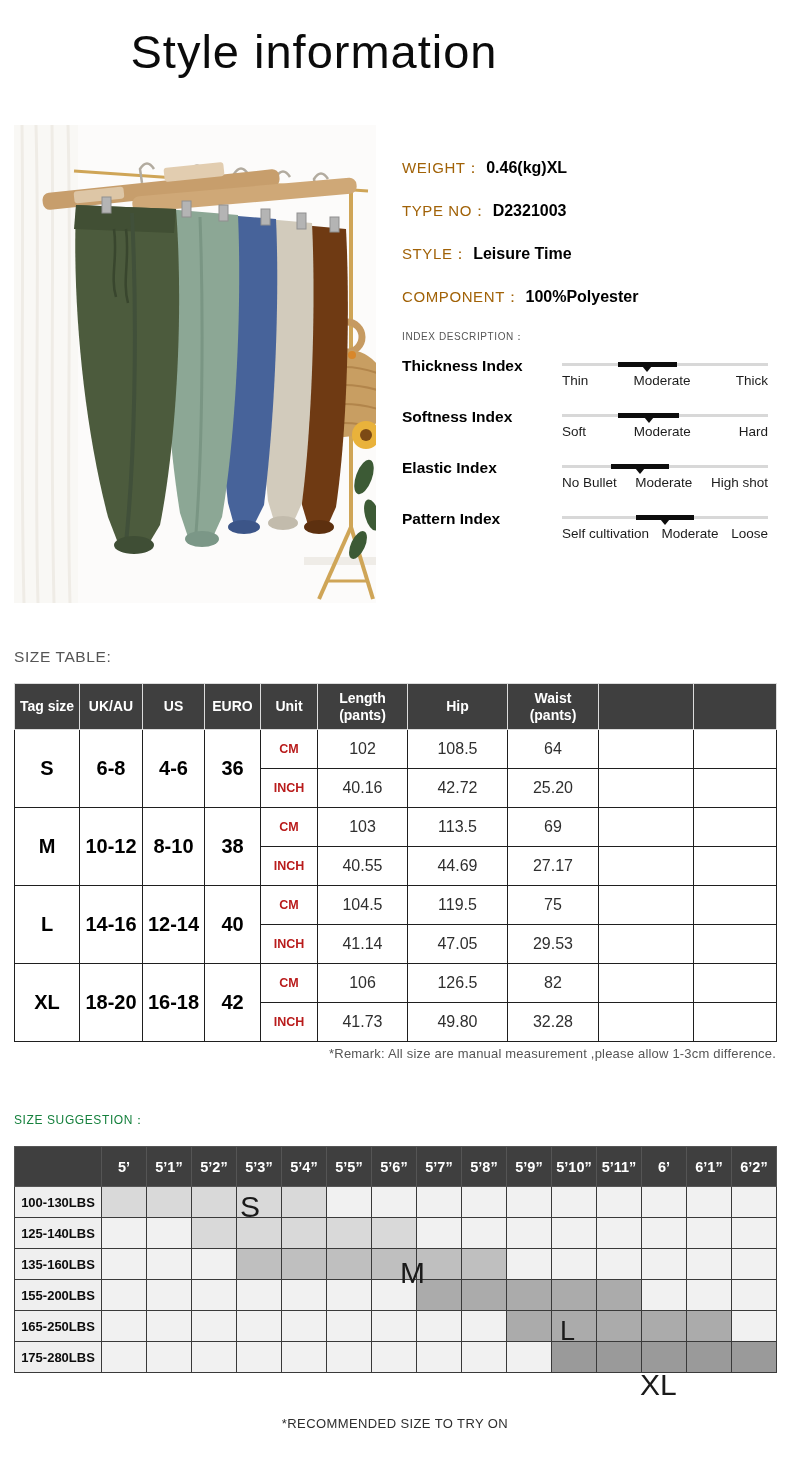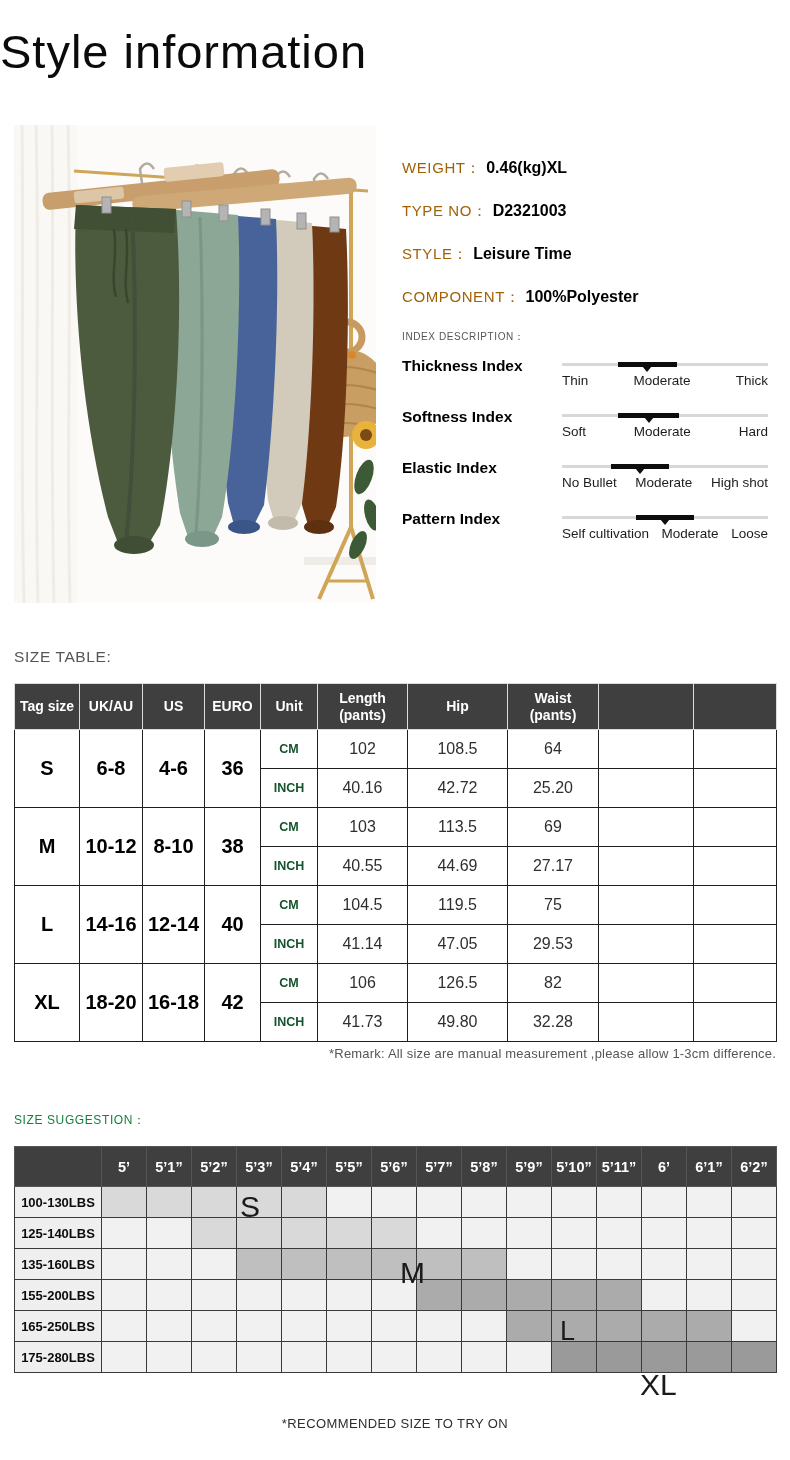--- a/index.html
+++ b/index.html
@@ -1,20 +1,20 @@
 <!DOCTYPE html>
 <html><head>
 <meta charset="utf-8">
 <style>
   html,body{margin:0;padding:0;background:#ffffff;}
   .page{position:relative;width:790px;height:1460px;background:#ffffff;overflow:hidden;
         font-family:"Liberation Sans",sans-serif;color:#111;}
 
   
-  .title{position:absolute;top:24px;left:0;width:628px;text-align:left;
+  .title{position:absolute;top:24px;left:0;width:628px;text-align:center;
          font-size:47px;font-weight:500;letter-spacing:1px;color:#0b0b0b;}
 
   
   .photo{position:absolute;left:14px;top:125px;width:362px;height:478px;overflow:hidden;background:#fcfbfa;}
   .photo svg{display:block;width:100%;height:100%;}
 
   
   .info{position:absolute;left:402px;top:158px;width:378px;}
   .field{margin-bottom:23px;font-size:15px;line-height:20px;}
   .field .lbl{color:#a16207;letter-spacing:0.6px;}
@@ -37,21 +37,21 @@
 
   
   .st-heading{position:absolute;left:14px;top:648px;font-size:15.5px;color:#555;letter-spacing:0.6px;}
   table.size-table{position:absolute;left:14px;top:683px;width:762px;border-collapse:collapse;
     table-layout:fixed;}
   table.size-table th{background:#3f3f3f;color:#fff;font-size:14px;font-weight:bold;
     height:43px;border:1px solid #dcdcdc;white-space:pre-line;line-height:17px;}
   table.size-table td{border:1px solid #1f1f1f;text-align:center;vertical-align:middle;height:38px;padding:0;}
   td.c-tag{font-size:20px;font-weight:bold;color:#000;}
   td.c-grp{font-size:20px;font-weight:bold;color:#000;}
-  td.c-unit{font-size:12.5px;font-weight:bold;color:#14532d;}
+  td.c-unit{font-size:12.5px;font-weight:bold;color:#b91c1c;}
   td.c-val{font-size:16px;color:#2f2f2f;}
   .remark{position:absolute;left:14px;top:1046px;width:762px;text-align:right;
     font-size:13px;color:#555;letter-spacing:0.2px;}
 
   
   .sg-heading{position:absolute;left:14px;top:1112px;font-size:12px;color:#15803d;letter-spacing:0.6px;}
   .suggestion-wrap{position:absolute;left:14px;top:1146px;width:762px;}
   table.suggestion{width:762px;border-collapse:collapse;table-layout:fixed;}
   table.suggestion th{background:#3f3f3f;color:#fff;font-size:14.5px;font-weight:bold;
     height:39px;border:1px solid #555;padding:0;}

